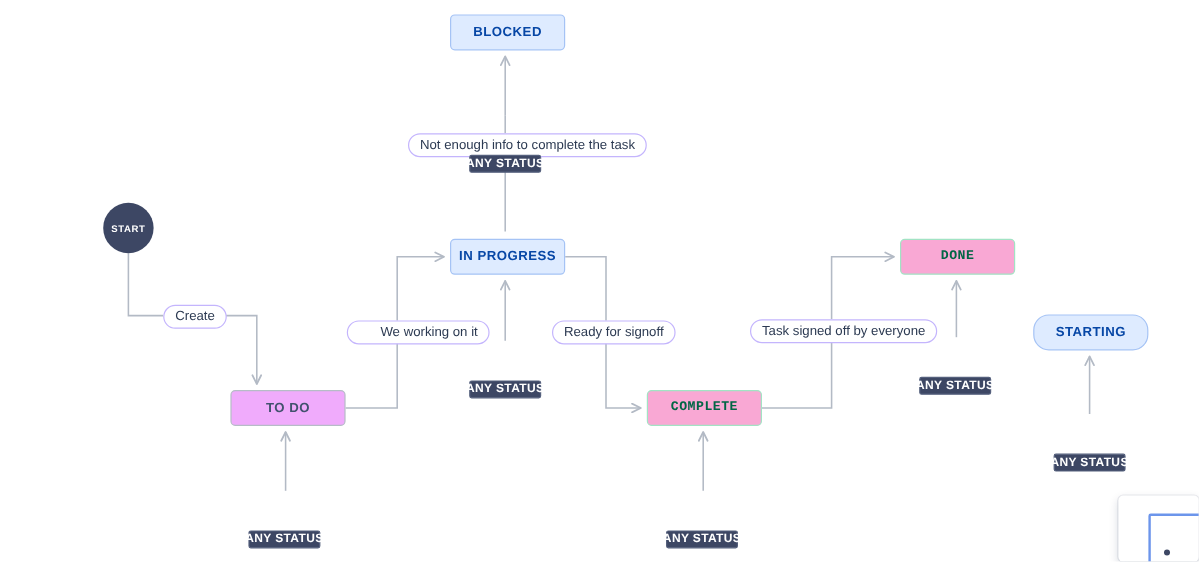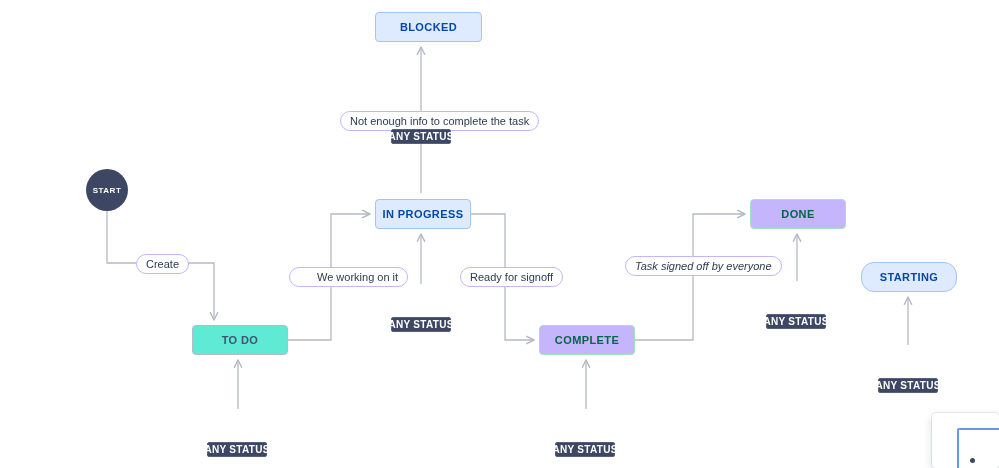--- a/index.html
+++ b/index.html
@@ -48,28 +48,29 @@
     text-transform: uppercase;
     white-space: nowrap;
     user-select: none;
   }
   .node.blue {
     background: #deebff;
     border-color: #a5c3f5;
     color: #0747a6;
   }
   .node.grey {
-    background: #5eead4;
+    background: #f0abfc;
     border-color: #b6bcc7;
     color: #42526e;
   }
   .node.green {
-    background: #c4b5fd;
+    background: #f9a8d4;
     border-color: #a2e3c4;
     color: #006644;
+    font-family: Liberation Mono, monospace;
   }
 
   
   .start-node {
     position: absolute;
     border-radius: 50%;
     background: #3d4764;
     color: #ffffff;
     display: flex;
     align-items: center;
@@ -181,21 +182,21 @@
       <path d="M 797 281 L 797 234" marker-end="url(#arrowhead)"></path>
 
       <path d="M 908 345 L 908 297" marker-end="url(#arrowhead)"></path>
     </g>
   </svg>
 
   <div class="start-node" style="left:86px; top:169px; width:42px; height:42px;">
     <span>START</span>
   </div>
 
-  <div class="node blue" style="left:375px; top:12px; width:107px; height:30px;">
+  <div class="node blue" style="left:375px; top:12px; width:96px; height:30px;">
     <span>BLOCKED</span>
   </div>
 
   <div class="node blue" style="left:375px; top:199px; width:96px; height:30px;">
     <span>IN PROGRESS</span>
   </div>
 
   <div class="node grey" style="left:192px; top:325px; width:96px; height:30px;">
     <span>TO DO</span>
   </div>
@@ -217,21 +218,21 @@
   </div>
 
   <div class="pill" style="left:289px; top:267px;padding-left:27px;">
     <span>We working on it</span>
   </div>
 
   <div class="pill" style="left:460px; top:267px;">
     <span>Ready for signoff</span>
   </div>
 
-  <div class="pill" style="left:625px; top:256px;font-style:italic;">
+  <div class="pill" style="left:625px; top:266px;">
     <span>Task signed off by everyone</span>
   </div>
 
   <div class="pill" style="left:340px; top:111px;">
     <span>Not enough info to complete the task</span>
   </div>
 
   <div class="any-status" style="left:391px; top:96px; width:60px;">
     <span>ANY STATUS</span>
   </div>

